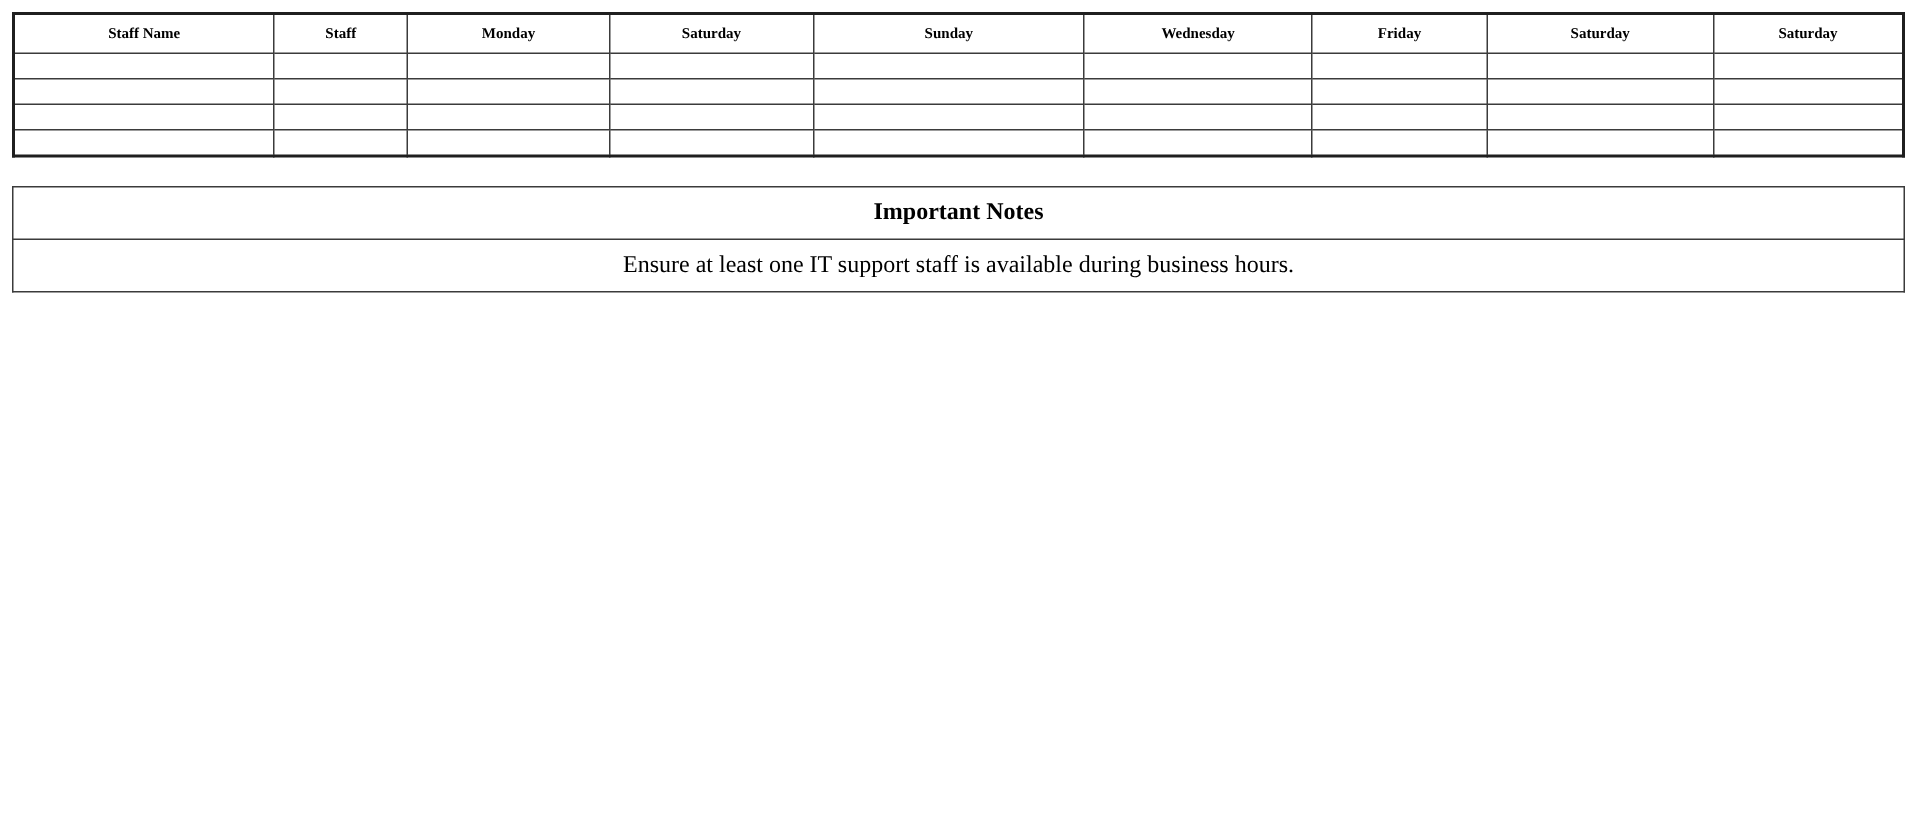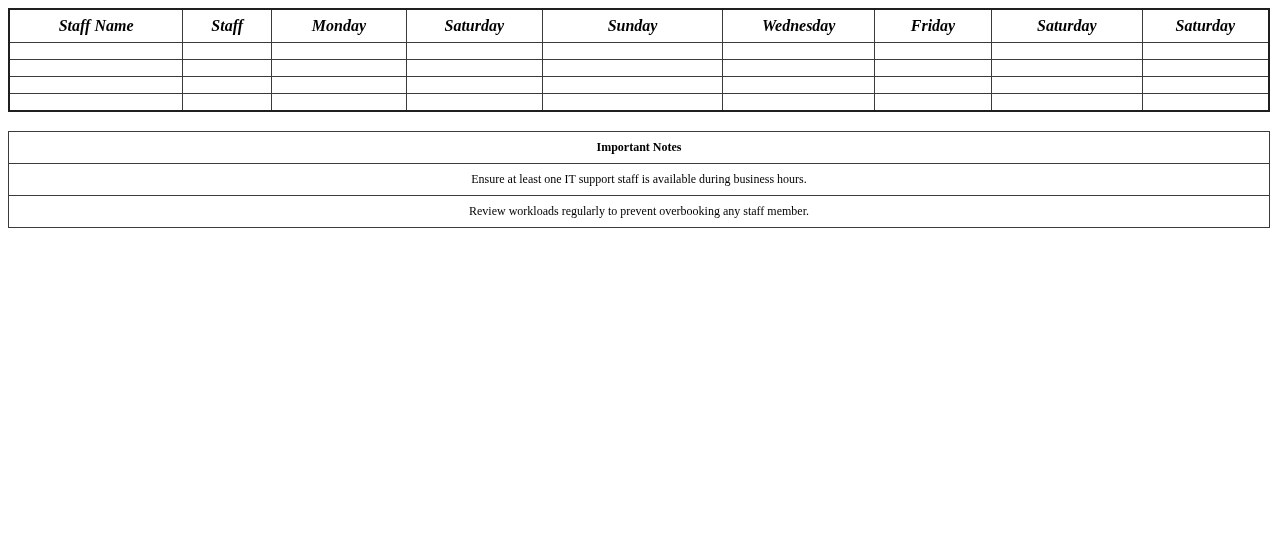--- a/index.html
+++ b/index.html
@@ -17,27 +17,26 @@
   
   table.schedule {
     width: 100%;
     border-collapse: collapse;
     table-layout: fixed;
     border: 2px solid #1f1f1f;
   }
   table.schedule th {
     border: 1px solid #3b3b3b;
     font-weight: bold;
-    font-size: 16px;
+    font-size: 10px;
     text-align: center;
     vertical-align: middle;
     padding: 7px 2px;
     overflow: hidden;
     white-space: nowrap;
-    font-style: italic;
   }
   table.schedule td.empty-cell {
     border: 1px solid #3b3b3b;
     height: 16px;
     padding: 0;
   }
   col.c0 { width: 13.79%; }
   col.c1 { width: 7.05%; }
   col.c2 { width: 10.70%; }
   col.c3 { width: 10.78%; }
@@ -49,21 +48,21 @@
 
   
   table.notes {
     width: 100%;
     border-collapse: collapse;
     margin-top: 19px;
   }
   table.notes th,
   table.notes td {
     border: 1px solid #3b3b3b;
-    font-size: 12px;
+    font-size: 16px;
     text-align: center;
     vertical-align: middle;
     padding: 8px 4px;
   }
   table.notes th {
     font-weight: bold;
   }
 </style>
 </head>
 <body>
@@ -144,17 +143,14 @@
 <table class="notes">
   <thead>
     <tr>
       <th>Important Notes</th>
     </tr>
   </thead>
   <tbody>
     <tr>
       <td>Ensure at least one IT support staff is available during business hours.</td>
     </tr>
-    <tr>
-      <td>Review workloads regularly to prevent overbooking any staff member.</td>
-    </tr>
   </tbody>
 </table>
 
 </body></html>

